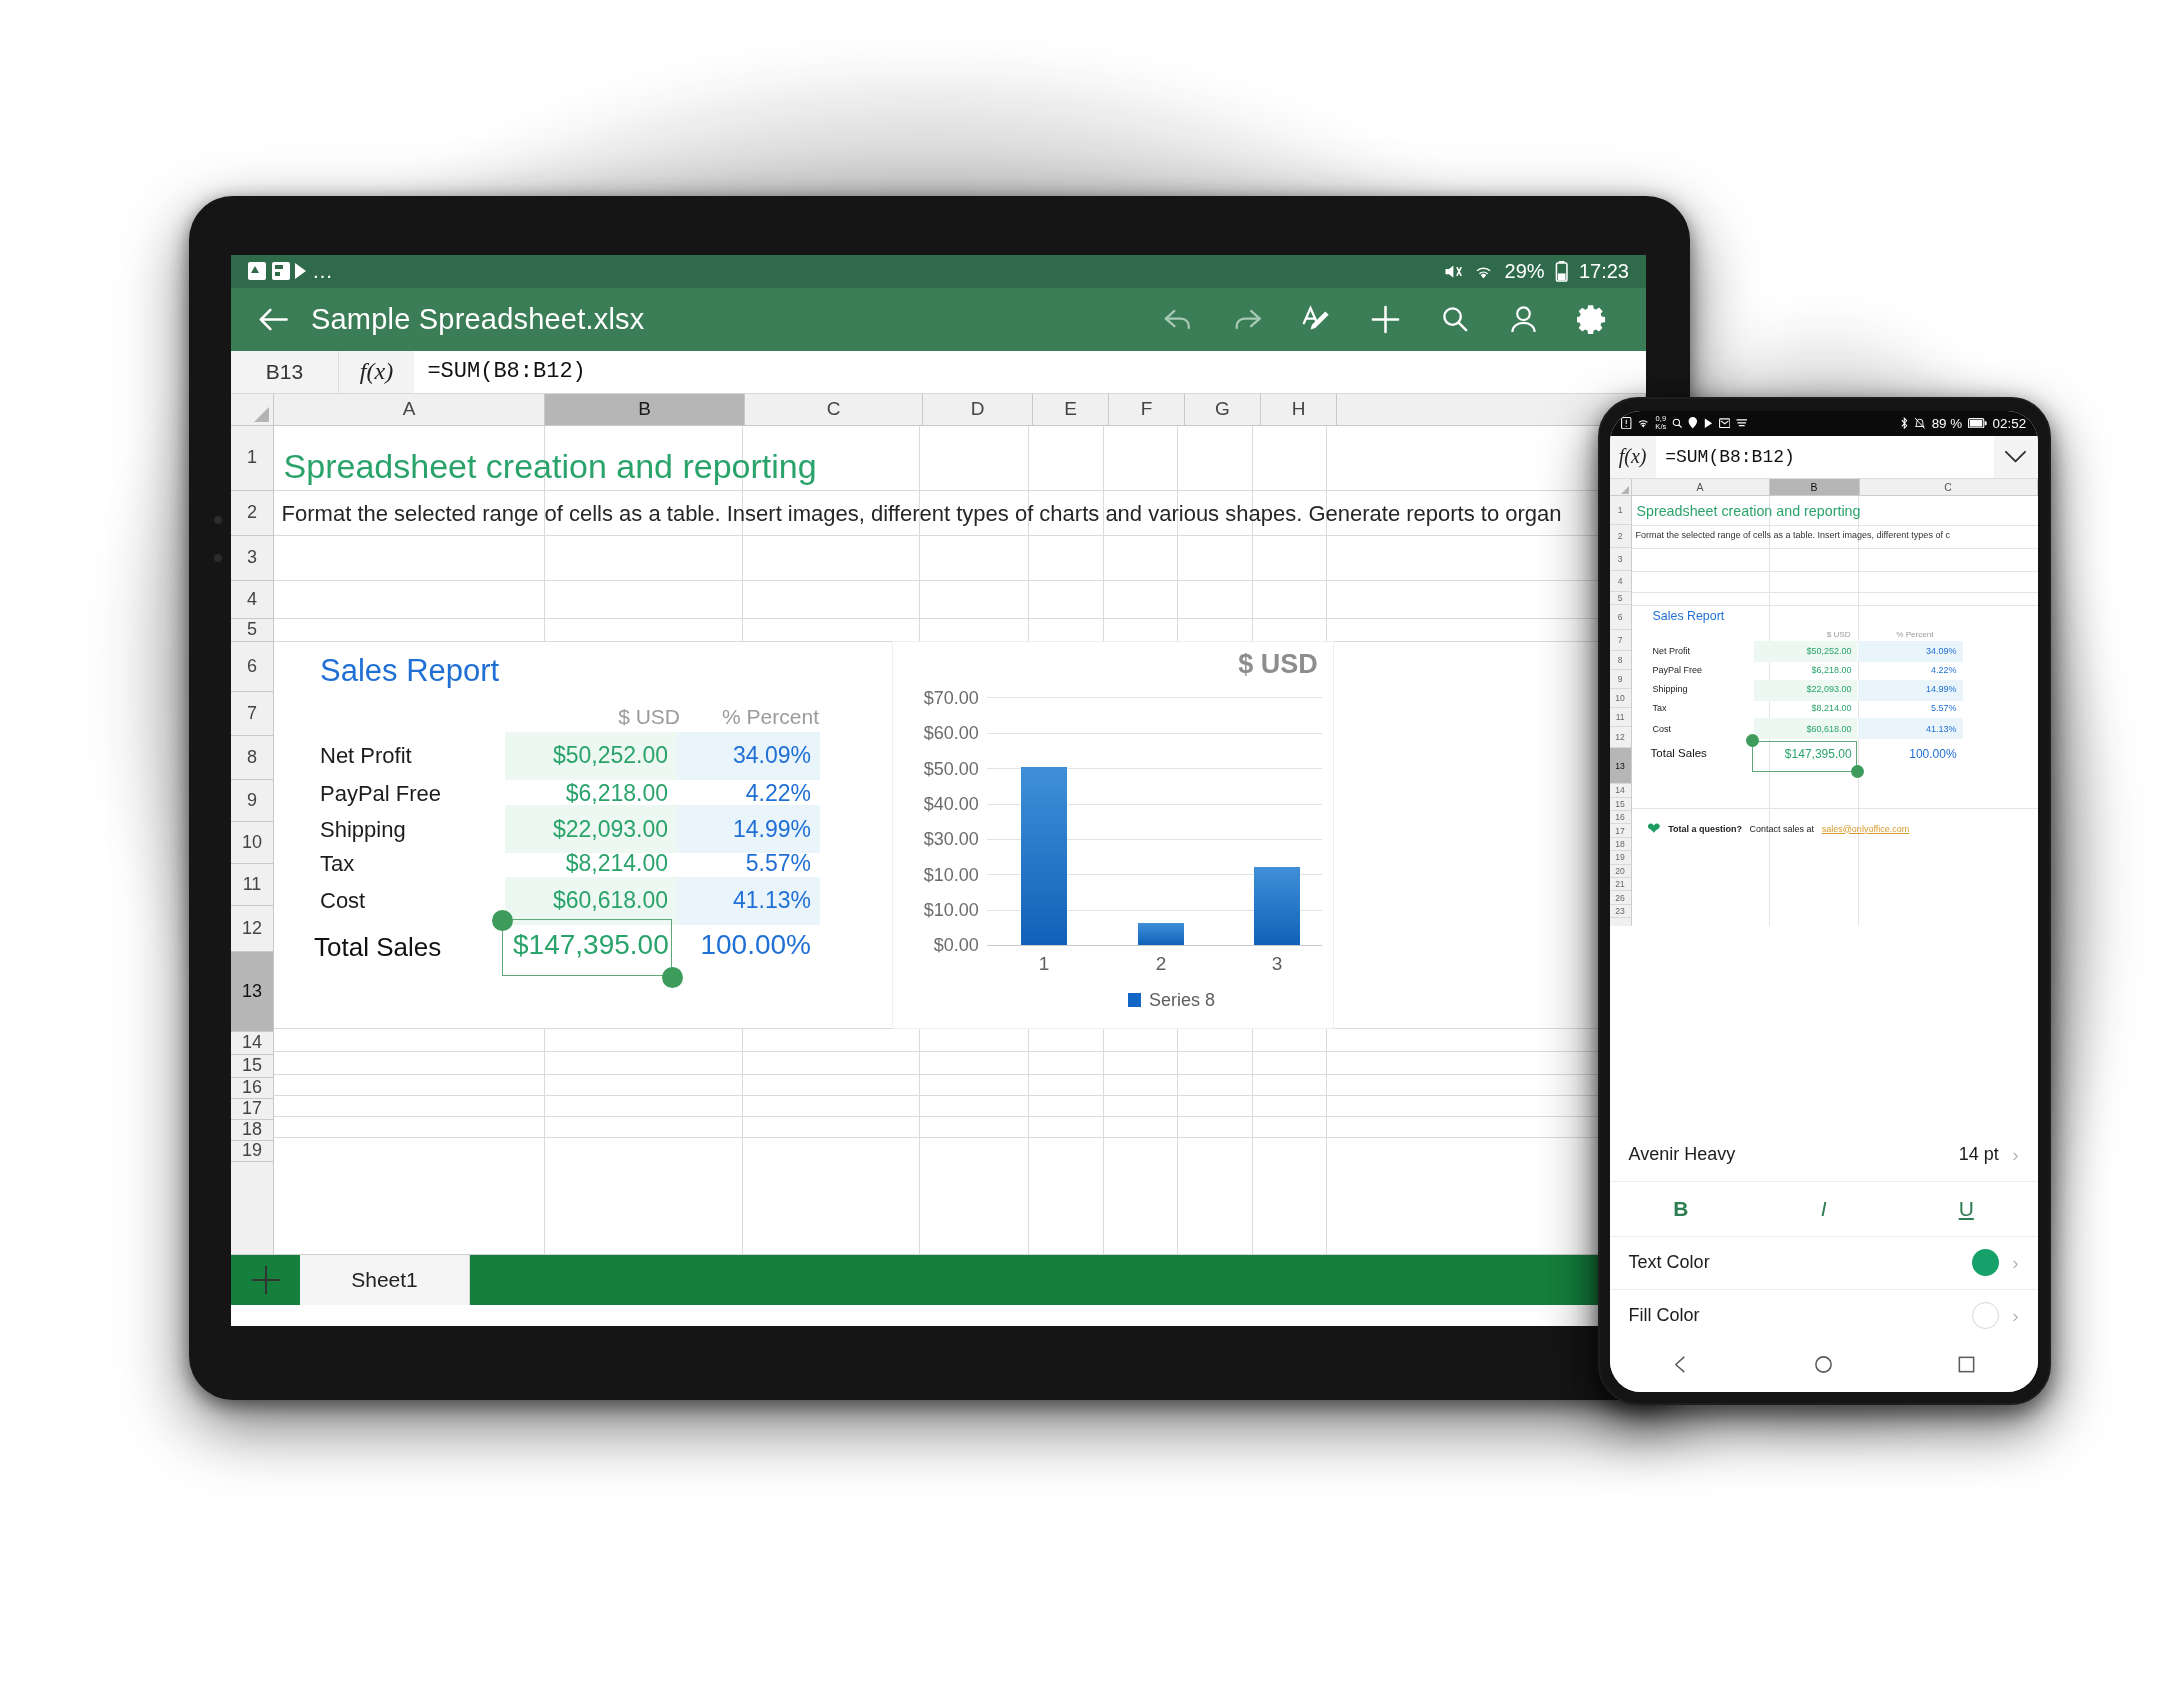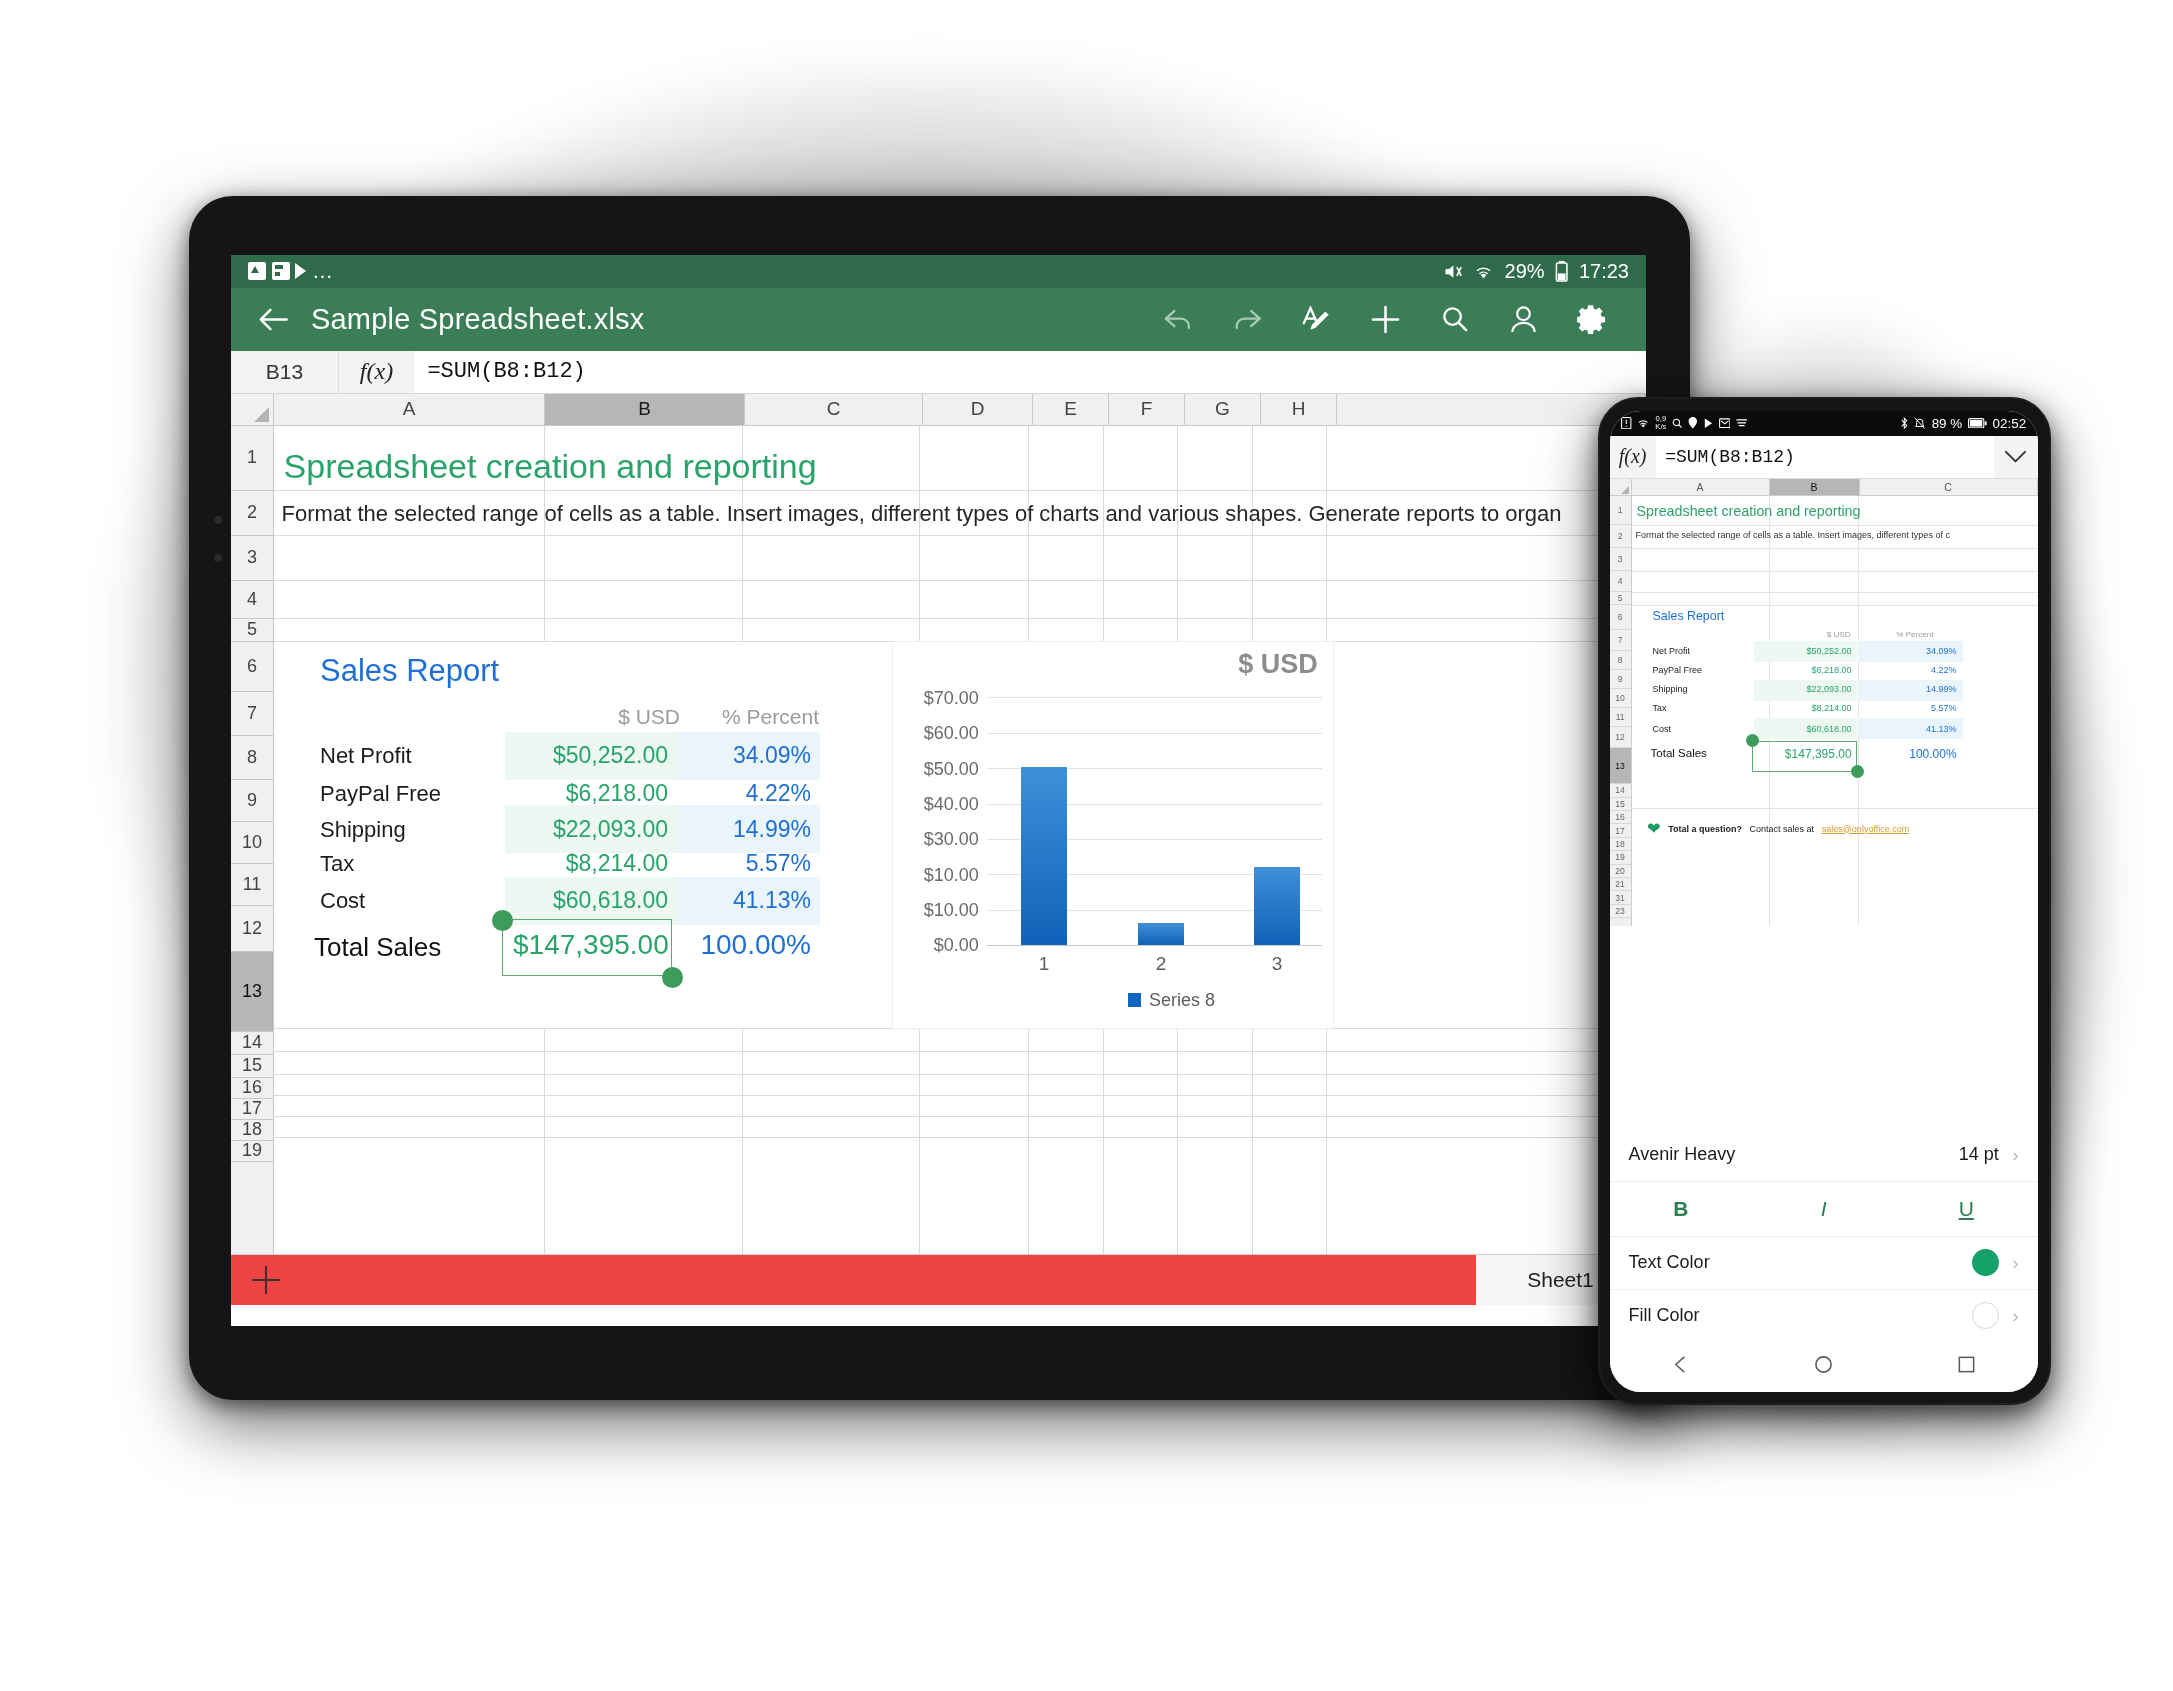--- a/index.html
+++ b/index.html
@@ -91,21 +91,21 @@
   .chart{position:absolute;background:#ffffff;box-shadow:0 0 0 1px #efefef;}
   .chart-title{position:absolute;right:15.3px;top:7.6px;font-size:27px;color:#8d8d8d;font-weight:bold;}
   .ax-lbl{position:absolute;font-size:18px;color:#6b6b6b;text-align:right;width:82px;}
   .gline{position:absolute;height:1px;background:#e2e2e2;}
   .bar{position:absolute;background:linear-gradient(180deg,#3f8fd8 0%,#0f62b8 100%);}
   .xt{position:absolute;font-size:19px;color:#5e5e5e;text-align:center;}
   .legend{position:absolute;display:flex;align-items:center;gap:7.6px;font-size:18px;color:#5e5e5e;}
   .lg-sw{width:13.4px;height:13.4px;background:#1266c4;}
 
   
-  .t-sheetbar{height:50px;background:#ef4444;display:flex;align-items:stretch;border-top:1px solid #d0d0d0;justify-content:space-between;}
+  .t-sheetbar{height:50px;background:#15803d;display:flex;align-items:stretch;border-top:1px solid #d0d0d0;}
   .t-addsheet{width:69px;display:flex;align-items:center;justify-content:center;cursor:pointer;}
   .t-sheettab{min-width:115px;padding:0 27px;background:#f5f5f5;display:flex;align-items:center;
     justify-content:center;font-size:21px;color:#222;border-right:1px solid #d6d6d6;cursor:pointer;}
 
   
   .phone{position:absolute;left:1598px;top:397px;width:449px;height:1004px;
     background:#141414;border-radius:40px;
     box-shadow:0 23px 57px rgba(0,0,0,.6), 0 7.6px 21px rgba(0,0,0,.5);
     border:2.9px solid #1d1d1d;}
   .phone-screen{position:absolute;left:9.6px;top:11.5px;width:428px;height:981px;
@@ -509,21 +509,21 @@
         <div class="p-rh" style="height:21px">12</div>
         <div class="p-rh sel" style="height:36px">13</div>
         <div class="p-rh" style="height:13.4px">14</div>
         <div class="p-rh" style="height:13.4px">15</div>
         <div class="p-rh" style="height:13.4px">16</div>
         <div class="p-rh" style="height:13.4px">17</div>
         <div class="p-rh" style="height:13.4px">18</div>
         <div class="p-rh" style="height:13.4px">19</div>
         <div class="p-rh" style="height:13.4px">20</div>
         <div class="p-rh" style="height:13.4px">21</div>
-        <div class="p-rh" style="height:13.4px">31</div>
+        <div class="p-rh" style="height:13.4px">26</div>
         <div class="p-rh" style="height:13.4px">23</div>
       </div>
 
       <div class="p-cells">
         <div class="p-vline" style="left:137px;"></div>
         <div class="p-vline" style="left:226px;"></div>
         <div class="p-hline" style="top:29px;"></div>
         <div class="p-hline" style="top:52px;"></div>
         <div class="p-hline" style="top:75px;"></div>
         <div class="p-hline" style="top:96px;"></div>

